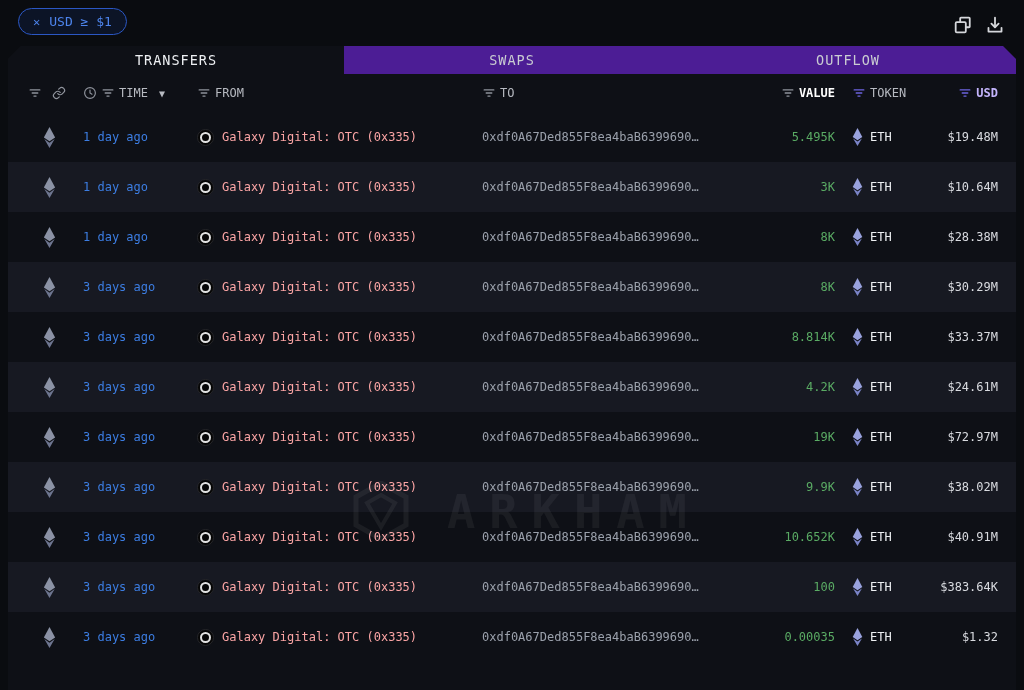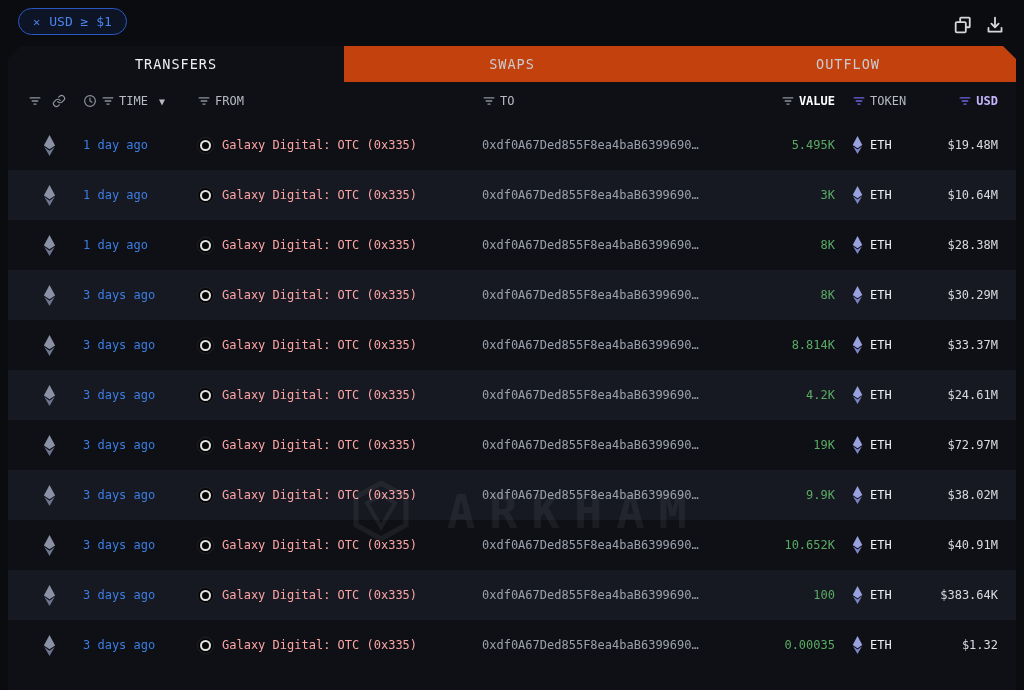--- a/index.html
+++ b/index.html
@@ -25,24 +25,24 @@
   .tb-icon svg { stroke:#d5d7db; fill:none; stroke-width:1.6; stroke-linecap:round; stroke-linejoin:round; }
 
   
   .panel {
     position:absolute; left:8px; top:46px; width:1008px; height:644px;
     background:#0e1016;
     clip-path: polygon(13px 0, calc(100% - 13px) 0, 100% 13px, 100% 100%, 0 100%, 0 13px);
   }
 
   
-  .tabs { display:flex; height:36px; }
+  .tabs { display:flex; height:28px; }
   .tab {
     flex:1; display:flex; align-items:center; justify-content:center;
-    background:#c2410c; color:#caccd2; font-size:13.5px; letter-spacing:1px;
+    background:#4c1d95; color:#caccd2; font-size:13.5px; letter-spacing:1px;
     cursor:pointer; user-select:none;
   }
   .tab.active { background:#0e1016; color:#eef0f3; }
 
   
   .thead { display:flex; align-items:center; height:38px; font-size:12px; color:#b7bac1; }
   .f-ic svg { display:block; }
   .f-ic { display:inline-flex; align-items:center; }
   .stroke-gray  { stroke:#8f939c; }
   .stroke-purple{ stroke:#6c63e0; }

